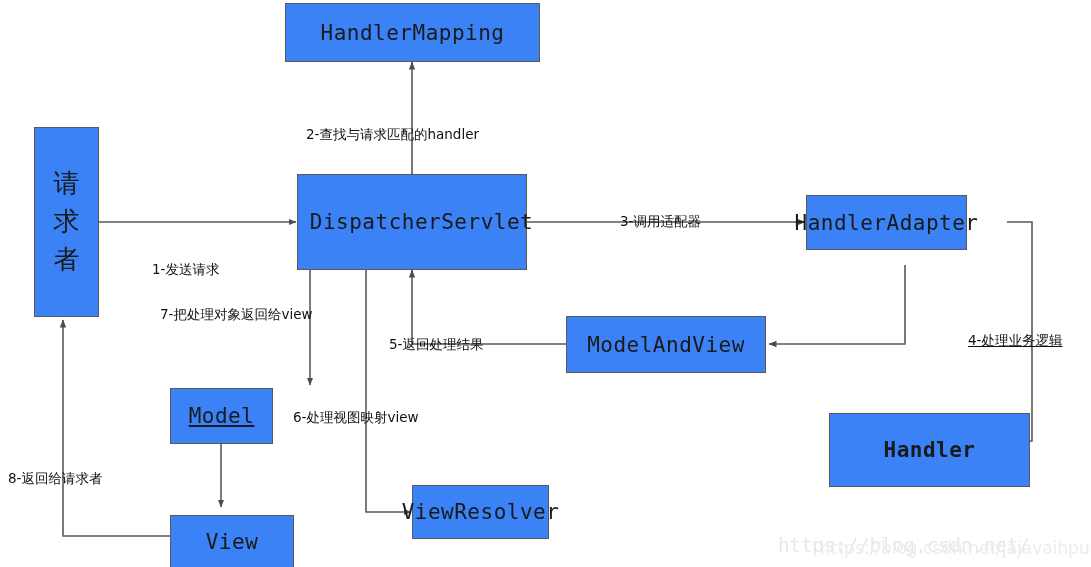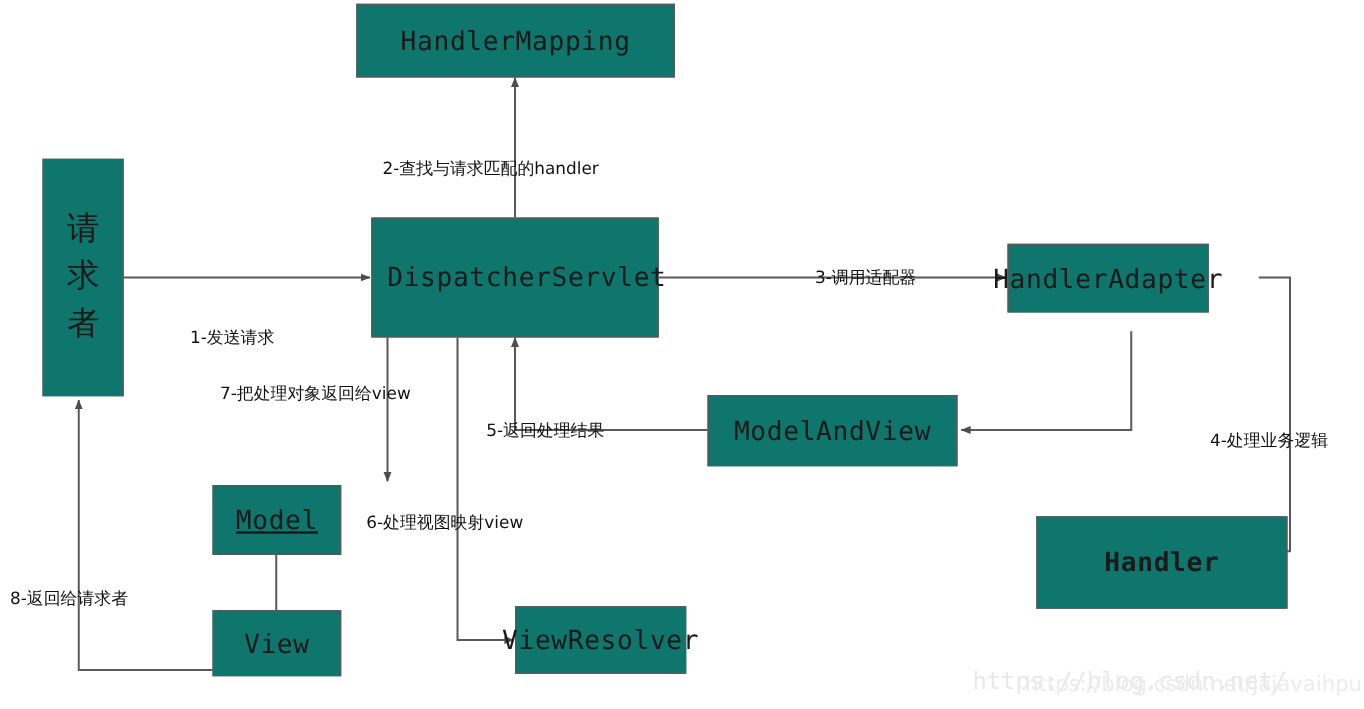--- a/index.html
+++ b/index.html
@@ -12,21 +12,21 @@
     width: 1091px;
     height: 567px;
     background: #ffffff;
     font-family: "Liberation Serif", "DejaVu Serif", serif;
     overflow: hidden;
   }
   .node {
     position: absolute;
     box-sizing: border-box;
     border: 1.4px solid #595959;
-    background: #0f766e;
+    background: #3b82f6;
     display: flex;
     align-items: center;
     justify-content: center;
     color: #1a1a1a;
     font-family: "DejaVu Sans Mono", "Liberation Mono", monospace;
     font-size: 21px;
     letter-spacing: 0.5px;
     white-space: nowrap;
     z-index: 3;
   }
@@ -122,36 +122,36 @@
   <div class="node" style="left:297px; top:174px; width:230px; height:96px;padding-left:19px;">DispatcherServlet</div>
 
   <div class="node" style="left:806px; top:195px; width:161px; height:55px;">HandlerAdapter</div>
 
   <div class="node" style="left:829px; top:413px; width:201px; height:74px;font-weight:bold;">Handler</div>
 
   <div class="node" style="left:566px; top:316px; width:200px; height:57px;">ModelAndView</div>
 
   <div class="node" style="left:170px; top:388px; width:103px; height:56px;text-decoration:underline;">Model</div>
 
-  <div class="node" style="left:170px; top:488px; width:103px; height:53px;">View</div>
+  <div class="node" style="left:170px; top:515px; width:124px; height:53px;">View</div>
 
   <div class="node" style="left:412px; top:485px; width:137px; height:54px;">ViewResolver</div>
 
   <div class="label" style="left:152px; top:213px;margin-top:48px;">1-发送请求</div>
 
   <div class="label" style="left:306px; top:106px;margin-top:20px;">2-查找与请求匹配的handler</div>
 
-  <div class="label" style="left:620px; top:213px;margin-left:32px;">3-调用适配器</div>
+  <div class="label" style="left:620px; top:213px;">3-调用适配器</div>
 
-  <div class="label" style="left:968px; top:344px;">4-处理业务逻辑</div>
+  <div class="label" style="left:968px; top:332px;text-decoration:underline;">4-处理业务逻辑</div>
 
   <div class="label" style="left:389px; top:336px;">5-返回处理结果</div>
 
   <div class="label" style="left:293px; top:409px;">6-处理视图映射view</div>
 
-  <div class="label" style="left:176px; top:306px;">7-把处理对象返回给view</div>
+  <div class="label" style="left:160px; top:306px;">7-把处理对象返回给view</div>
 
   <div class="label" style="left:8px; top:470px;">8-返回给请求者</div>
 
   <div class="watermark" style="left:778px; top:534px;">https://blog.csdn.net/</div>
   <div class="watermark two" style="left:820px; top:538px;">https://blog.csdn.net/jajavaihpu</div>
 
 </div>
 
 </body></html>

